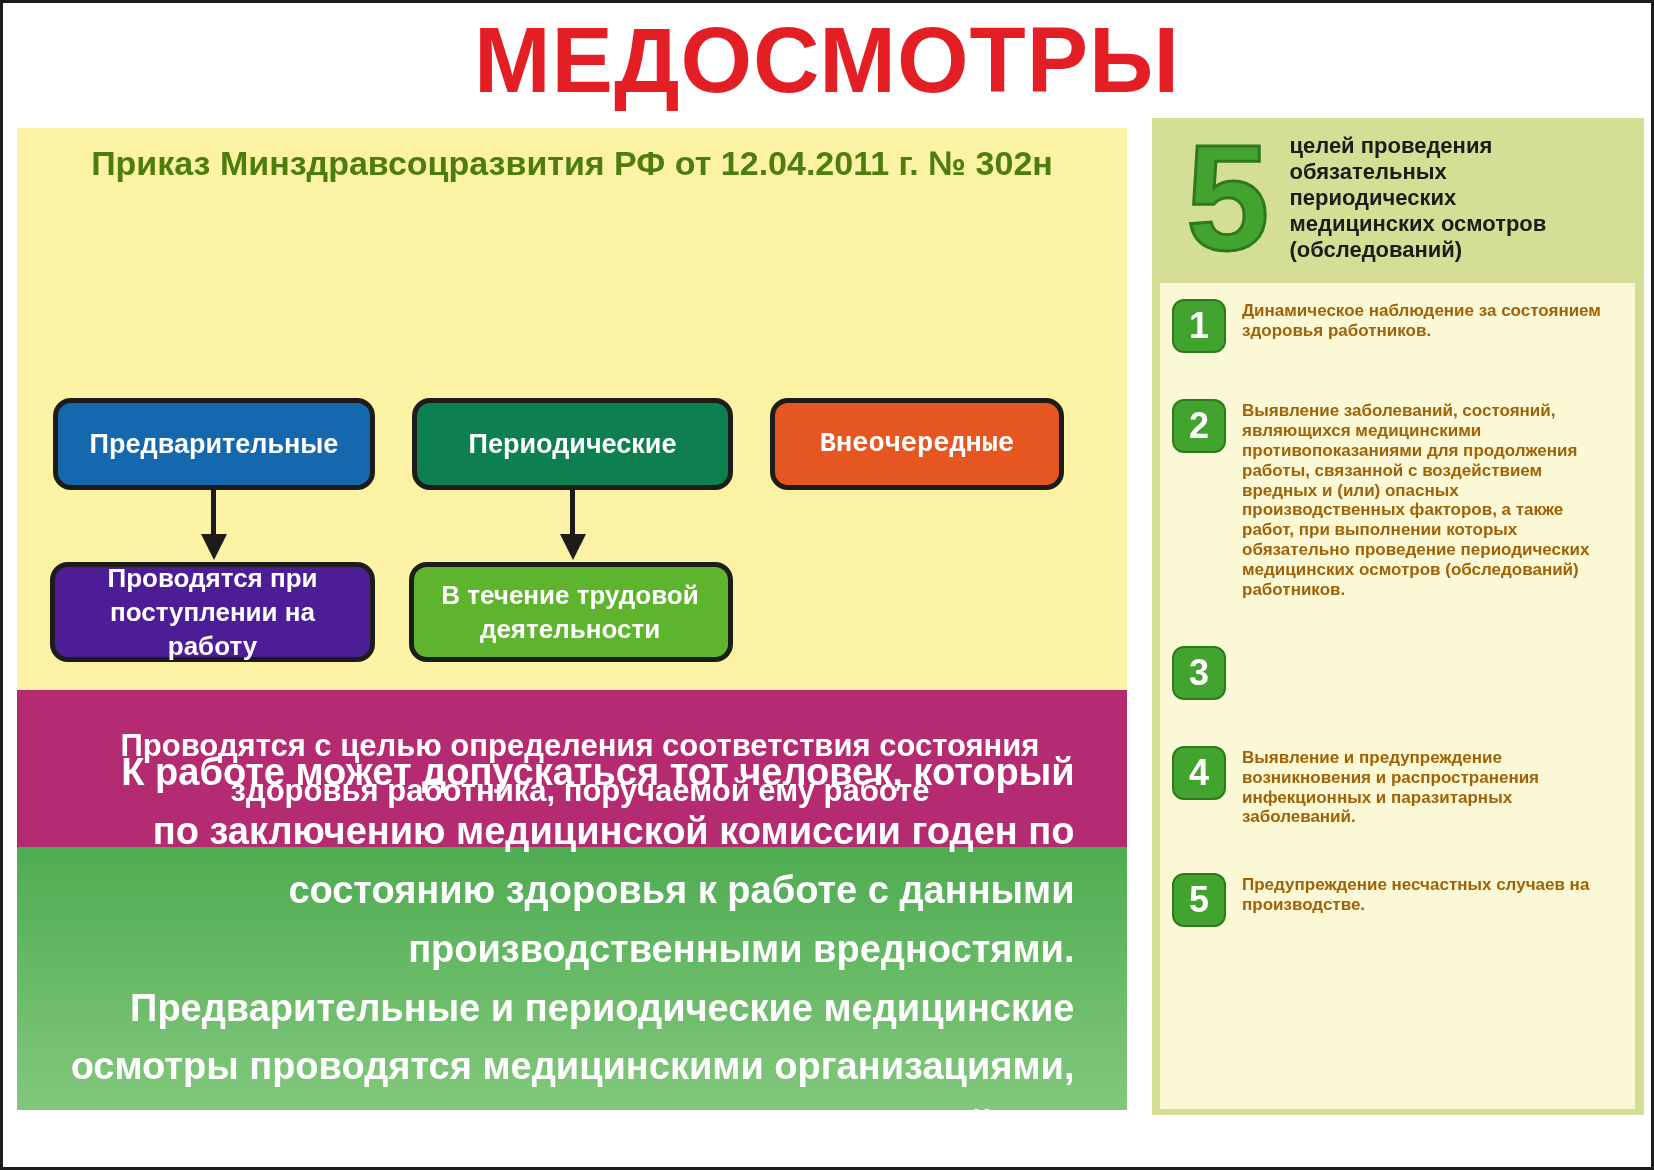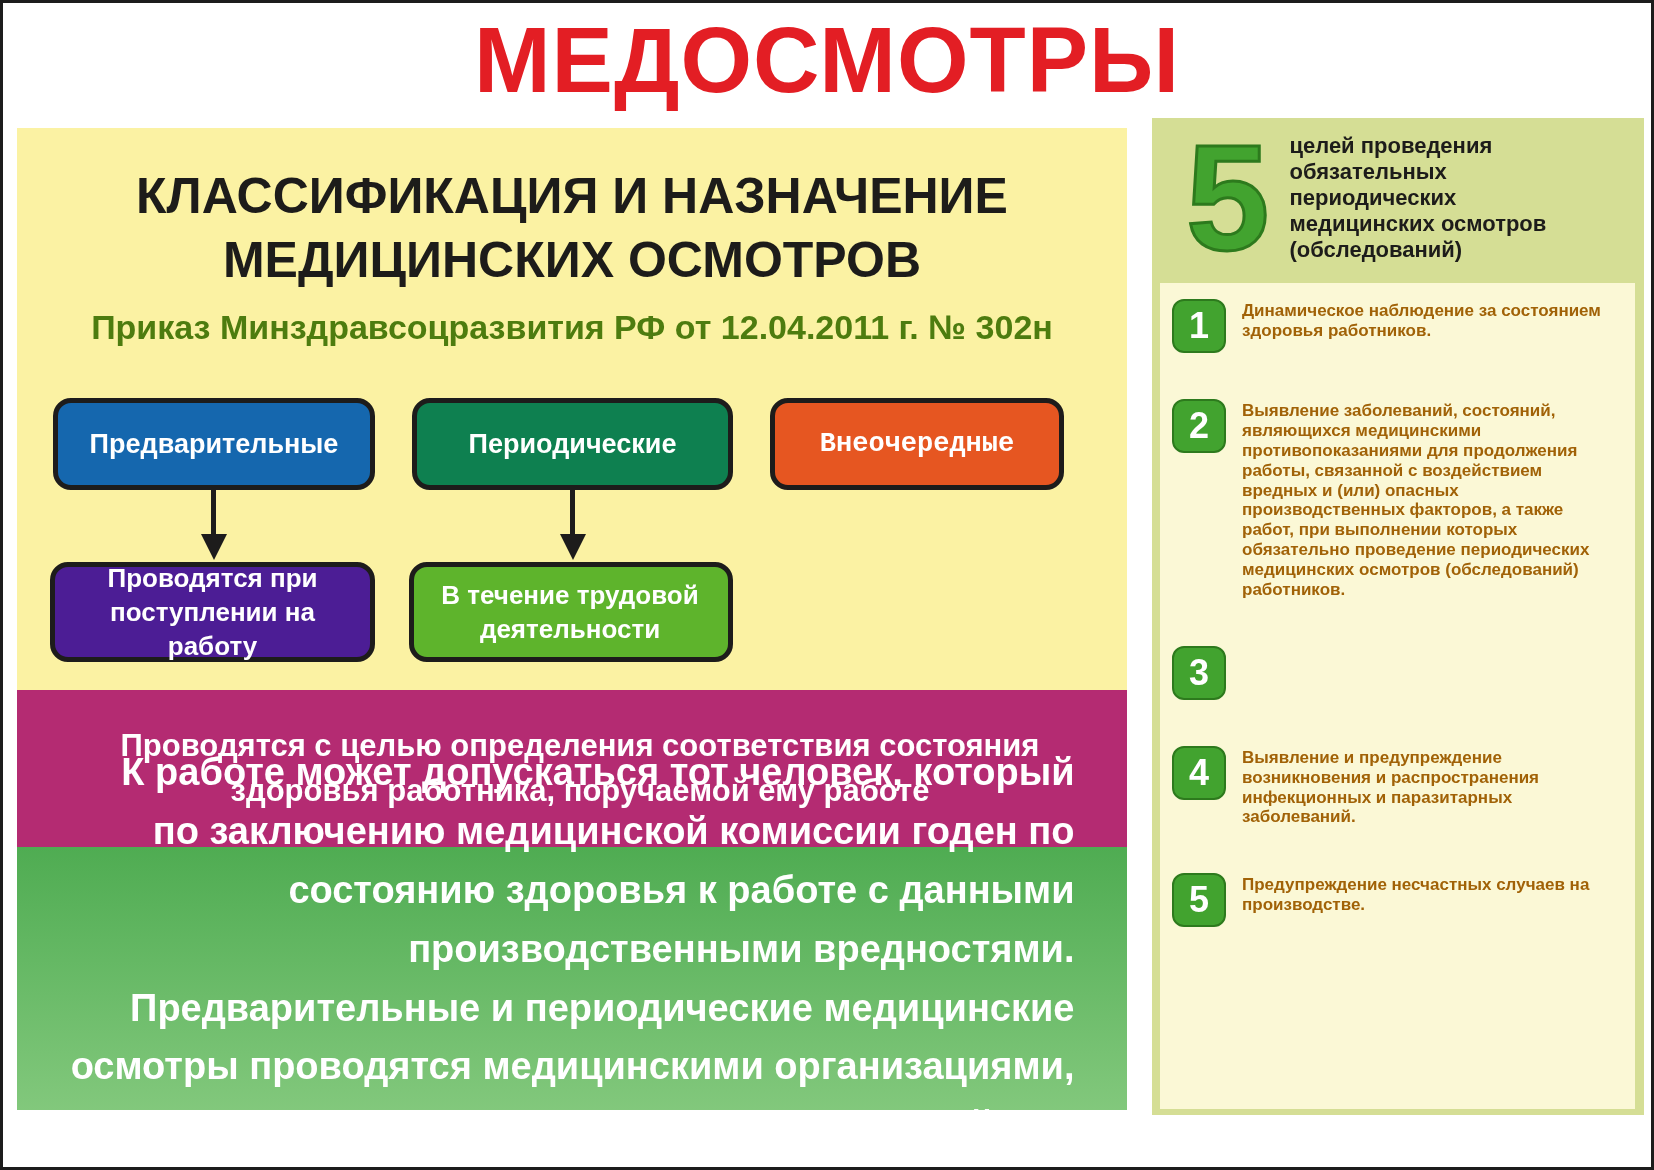--- a/index.html
+++ b/index.html
@@ -66,21 +66,20 @@
   .goal-5 { margin-top:40px; }
 </style>
 </head>
 <body>
 
 <div class="frame"></div>
 
 <div class="poster-title">МЕДОСМОТРЫ</div>
 
 <div class="left-panel">
-  <div class="lp-heading">КЛАССИФИКАЦИЯ И НАЗНАЧЕНИЕ МЕДИЦИНСКИХ ОСМОТРОВ</div>
   <div class="lp-order">Приказ Минздравсоцразвития РФ от 12.04.2011 г. № 302н</div>
 
   <div class="cat-box cat-blue">
     <span>Предварительные</span>
   </div>
   <div class="cat-box cat-green">
     <span>Периодические</span>
   </div>
   <div class="cat-box cat-orange">
     <span>Внеочередные</span>

